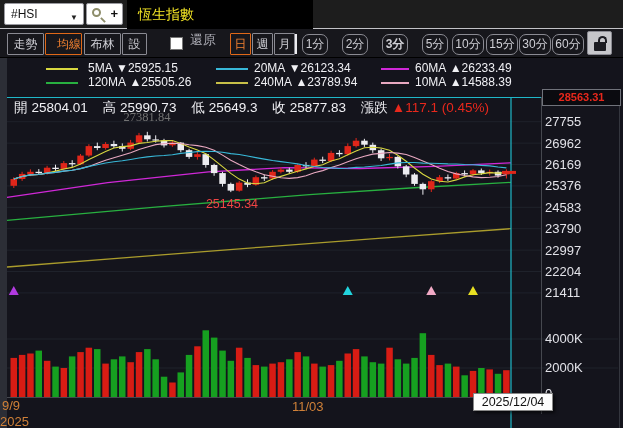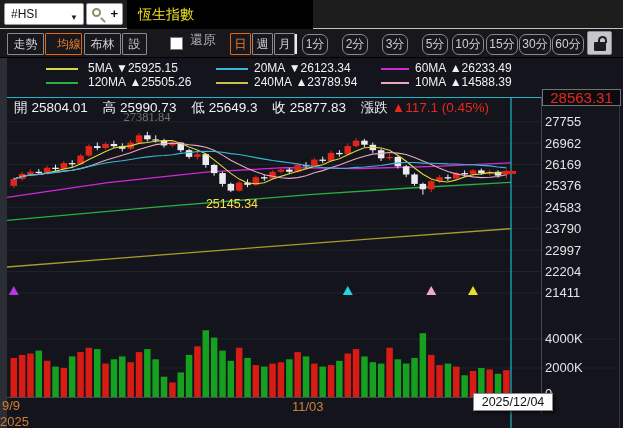--- a/index.html
+++ b/index.html
@@ -32,25 +32,25 @@
   .legend-item{position:absolute;height:14px;font-size:12px;color:#f0f0f4;white-space:nowrap;}
   .swatch{position:absolute;height:2px;width:32px;top:7px;}
 
   
   .ohlc{position:absolute;left:14px;top:99px;font-size:13.5px;color:#f0f0f4;white-space:nowrap;}
   .ohlc span{margin-right:4px;}
   .ohlc .val{margin-right:11px;}
   .ohlc .chg{color:#e8281c;}
   .anno{position:absolute;width:90px;text-align:center;font-size:12.5px;}
   .anno-high{left:102px;top:110px;color:#737373;font-family:Liberation Serif, serif;}
-  .anno-low{left:187px;top:197px;color:#fde047;}
+  .anno-low{left:187px;top:197px;color:#ef4444;}
   .volrow{position:absolute;left:12px;top:307px;font-size:13px;color:#d8d8dc;white-space:nowrap;}
   .volrow span{margin-right:7px;}
   .volrow .arrow{color:#e8281c;}
-  .pricebox{position:absolute;left:542px;top:89px;width:79px;height:17px;border:1px solid #70727a;background:#0b0b10;color:#e8281c;font-weight:normal;font-size:15px;line-height:15px;text-align:center;}
+  .pricebox{position:absolute;left:542px;top:89px;width:79px;height:17px;border:1px solid #70727a;background:#0b0b10;color:#e8281c;font-weight:bold;font-size:11px;line-height:15px;text-align:center;}
   .datelabel{position:absolute;font-size:13px;color:#cf8038;}
   .tooltip{position:absolute;left:473px;top:393px;width:80px;height:18px;background:#fdfdfd;border:1px solid #888;color:#111;font-size:12.5px;line-height:17px;text-align:center;box-shadow:2px 2px 3px rgba(0,0,0,.6);}
   .leftstrip{position:absolute;left:0;top:58px;width:7px;height:370px;background:#2c2e36;}
   #chart-svg{position:absolute;left:0;top:58px;}
 </style>
 </head>
 <body>
 
 <div class="screen">
 
@@ -73,21 +73,21 @@
     <div class="tbtn" style="left:84px;width:37px;">布林</div>
     <div class="tbtn" style="left:122px;width:25px;">設</div>
     <div class="checkbox"></div>
     <div class="cblabel">還原</div>
     <div class="tbtn active" style="left:230px;width:21px;">日</div>
     <div class="tbtn" style="left:252px;width:21px;">週</div>
     <div class="tbtn" style="left:274px;width:21px;">月</div>
     <div class="tdivider"></div>
     <div class="mbtn" style="left:302px;width:26px;">1分</div>
     <div class="mbtn" style="left:342px;width:26px;">2分</div>
-    <div class="mbtn" style="left:382px;width:26px;">3分</div>
+    <div class="mbtn" style="left:382px;width:26px;font-weight:bold;">3分</div>
     <div class="mbtn" style="left:422px;width:26px;">5分</div>
     <div class="mbtn" style="left:452px;width:32px;">10分</div>
     <div class="mbtn" style="left:486px;width:32px;">15分</div>
     <div class="mbtn" style="left:519px;width:32px;">30分</div>
     <div class="mbtn" style="left:552px;width:32px;">60分</div>
     <div class="lockbtn">
       <span class="shackle"></span>
       <span class="lockbody"></span>
     </div>
   </div>

